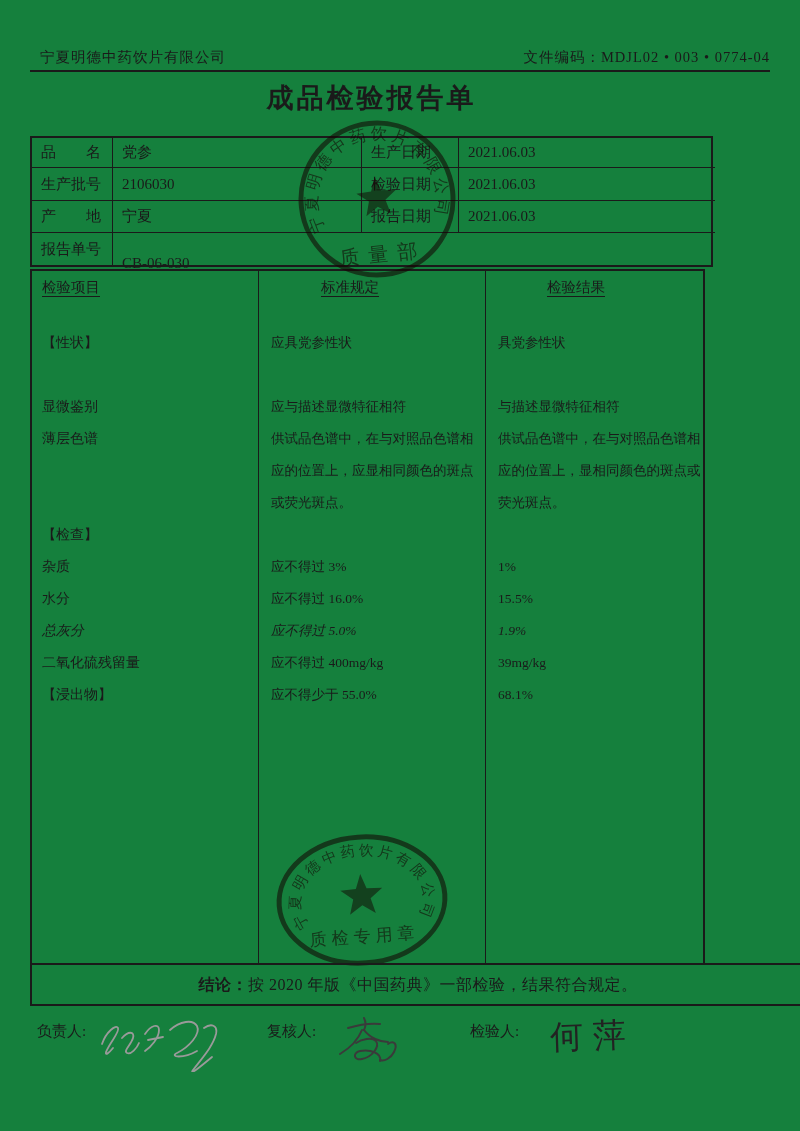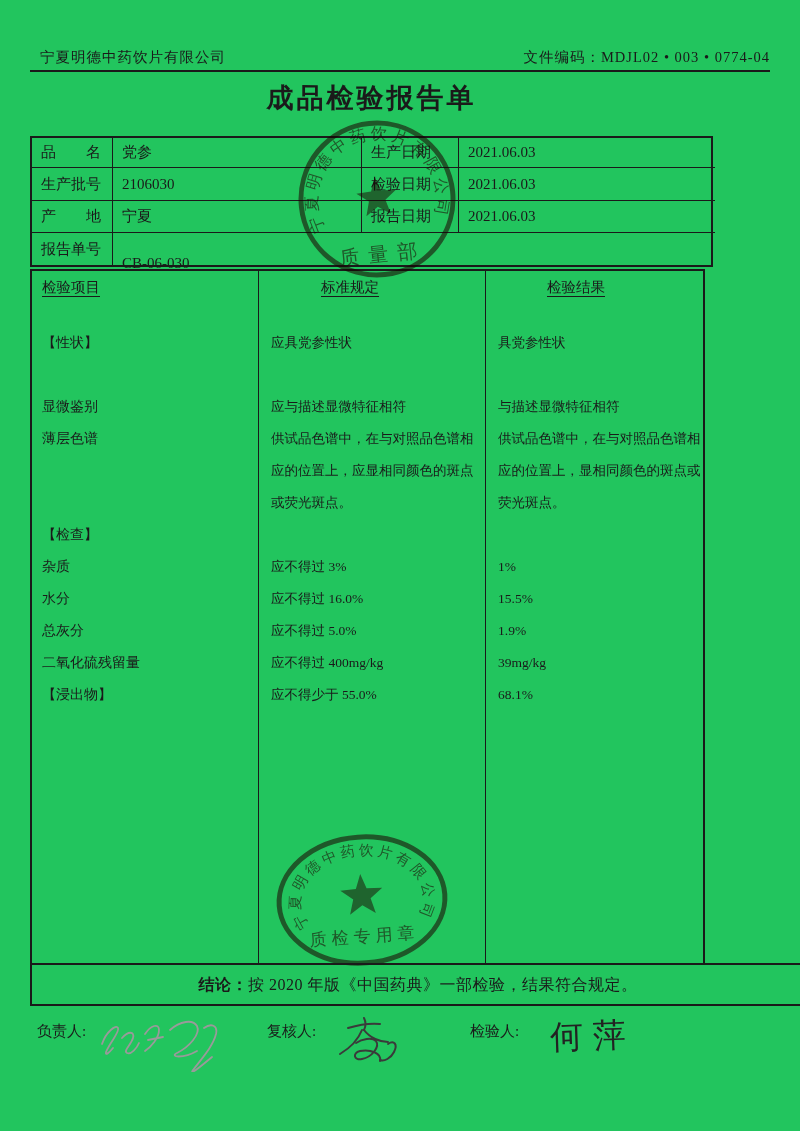--- a/index.html
+++ b/index.html
@@ -1,19 +1,19 @@
 <!DOCTYPE html>
 <html style="--stamp: #d9534f; --ink: #1a1a1a;"><head>
 <meta charset="utf-8">
 <style>
   :root { --ink:#1a1a1a; --stamp:#d9534f; }
   * { margin:0; padding:0; box-sizing:border-box; }
   html,body { background:#fff; }
   .page {
-    position:relative; width:800px; height:1131px; background:#22c55e;
+    position:relative; width:800px; height:1131px; background:#15803d;
     font-family:"Liberation Serif","DejaVu Serif",serif; color:var(--ink);
     overflow:hidden;
   }
   
   .top-header {
     position:absolute; left:30px; top:48px; width:740px;
     display:flex; justify-content:space-between; align-items:flex-end;
     font-size:14.5px; letter-spacing:1px;
   }
   .top-header .company { padding-left:10px; }
@@ -147,21 +147,21 @@
         <div class="mt-row" style="height: 32px;">
           <div class="mt-cell item">杂质</div>
           <div class="mt-cell std">应不得过 3%</div>
           <div class="mt-cell res">1%</div>
         </div>
         <div class="mt-row" style="height: 32px;">
           <div class="mt-cell item">水分</div>
           <div class="mt-cell std">应不得过 16.0%</div>
           <div class="mt-cell res">15.5%</div>
         </div>
-        <div class="mt-row" style="height: 32px;">
+        <div class="mt-row" style="height: 32px; font-style: italic;">
           <div class="mt-cell item">总灰分</div>
           <div class="mt-cell std">应不得过 5.0%</div>
           <div class="mt-cell res">1.9%</div>
         </div>
         <div class="mt-row" style="height: 32px;">
           <div class="mt-cell item">二氧化硫残留量</div>
           <div class="mt-cell std">应不得过 400mg/kg</div>
           <div class="mt-cell res">39mg/kg</div>
         </div>
         <div class="mt-row" style="height: 32px;">

